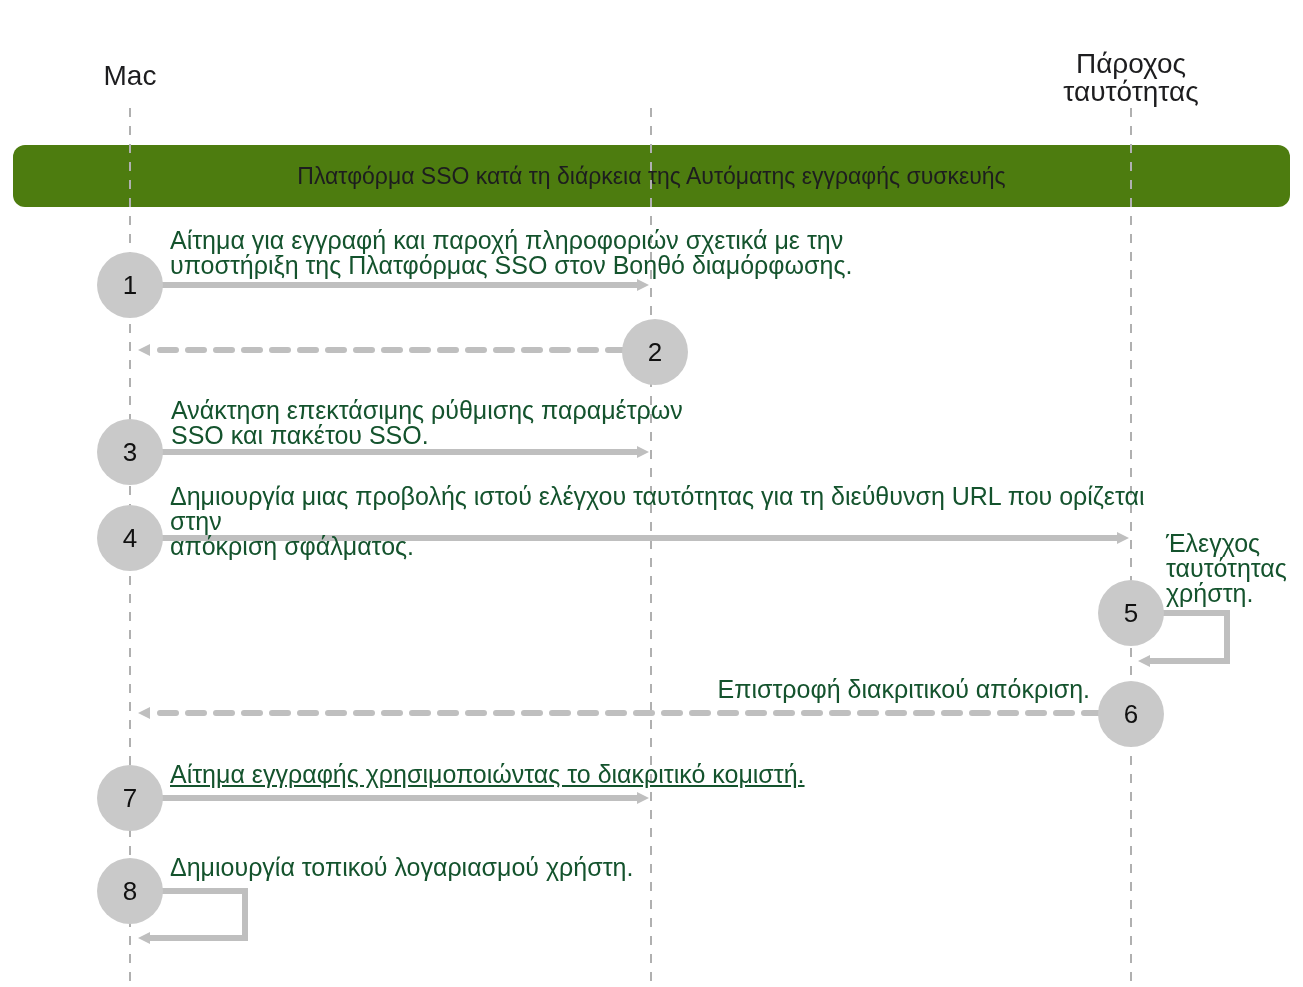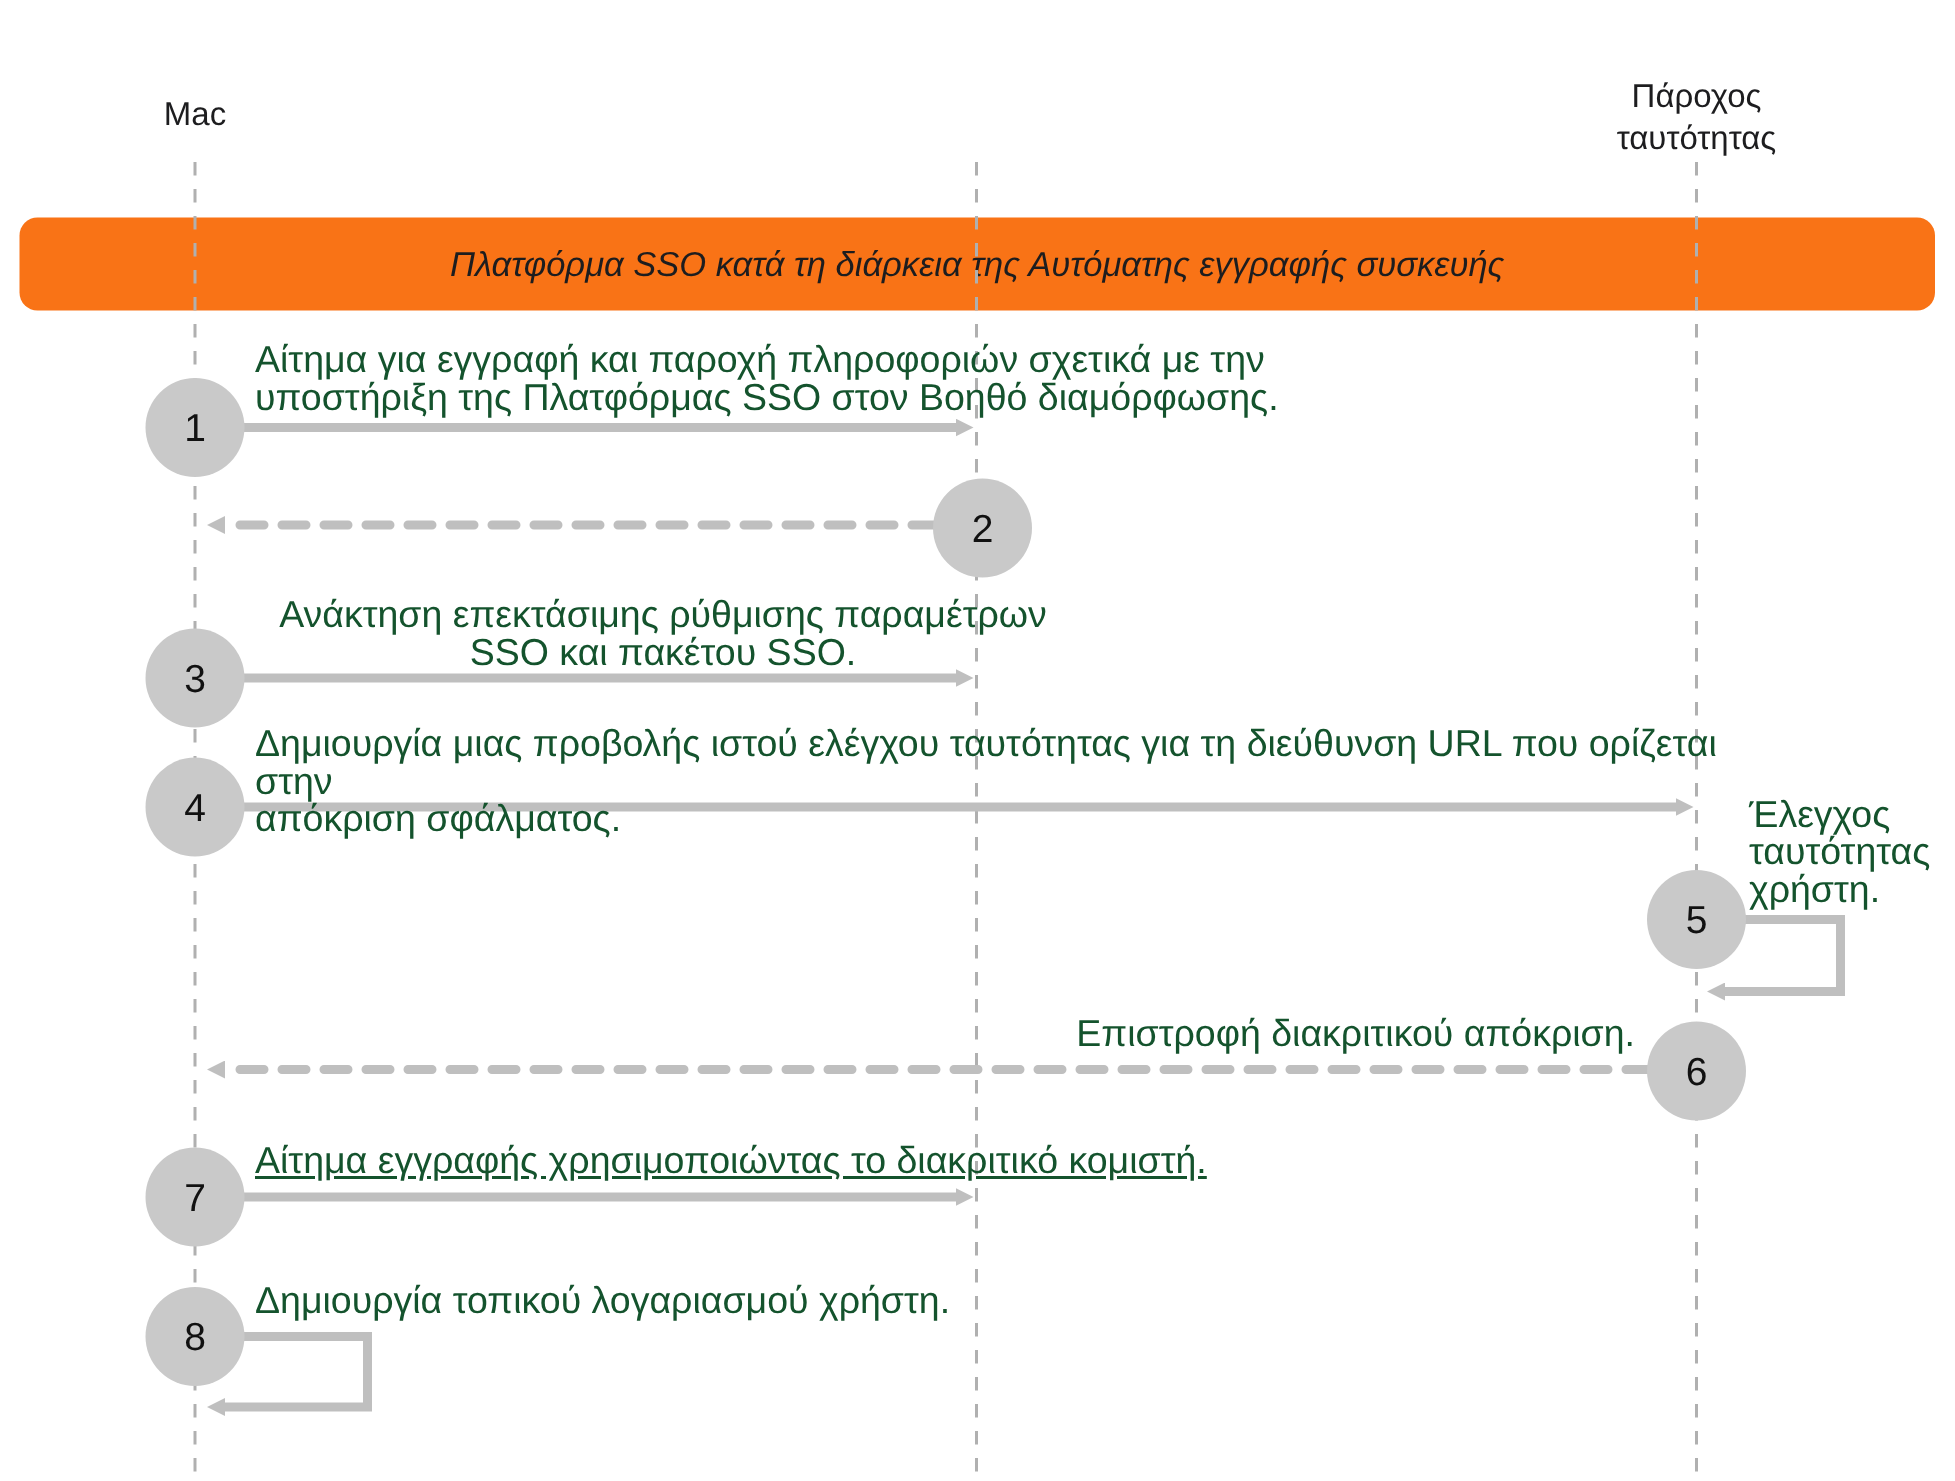--- a/index.html
+++ b/index.html
@@ -13,39 +13,38 @@
   #diagram-root {
     position: relative;
     width: 1303px;
     height: 987px;
     background: #ffffff;
     overflow: hidden;
   }
   .lifeline-label {
     position: absolute;
     text-align: center;
-    font-size: 22px;
+    font-size: 28px;
     color: #1d1d1f;
     line-height: 28px;
     white-space: pre-line;
     font-weight: 400;
   }
   .phase-banner {
     position: absolute;
     left: 13px;
     top: 145px;
     width: 1277px;
     height: 62px;
-    background: #f97316;
+    background: #4d7c0f;
     border-radius: 12px;
     display: flex;
     align-items: center;
     justify-content: center;
     box-sizing: border-box;
-    font-style: italic;
   }
   .phase-banner-text {
     font-size: 23px;
     color: #1d1d1f;
   }
   .step-circle {
     position: absolute;
     width: 66px;
     height: 66px;
     border-radius: 50%;
@@ -162,21 +161,21 @@
     <span>7</span>
   </div>
   <div class="step-circle" style="left: 97px; top: 858px;">
     <span>8</span>
   </div>
 
   <div class="msg-label" style="left: 170px; top: 228px; width: 700px;">Αίτημα για εγγραφή και παροχή πληροφοριών σχετικά με την
 υποστήριξη της Πλατφόρμας SSO στον Βοηθό διαμόρφωσης.</div>
 
 
-  <div class="msg-label" style="left: 182px; top: 398px; width: 520px; text-align: center;">Ανάκτηση επεκτάσιμης ρύθμισης παραμέτρων
+  <div class="msg-label" style="left: 171px; top: 398px; width: 520px;">Ανάκτηση επεκτάσιμης ρύθμισης παραμέτρων
 SSO και πακέτου SSO.</div>
 
   <div class="msg-label" style="left: 170px; top: 484px; width: 980px;">Δημιουργία μιας προβολής ιστού ελέγχου ταυτότητας για τη διεύθυνση URL που ορίζεται στην
 απόκριση σφάλματος.</div>
 
   <div class="msg-label" style="left: 1166px; top: 531px; width: 130px;">Έλεγχος
 ταυτότητας
 χρήστη.</div>
 
   <div class="msg-label align-right" style="left: 600px; top: 677px; width: 490px;">Επιστροφή διακριτικού απόκριση.</div>

